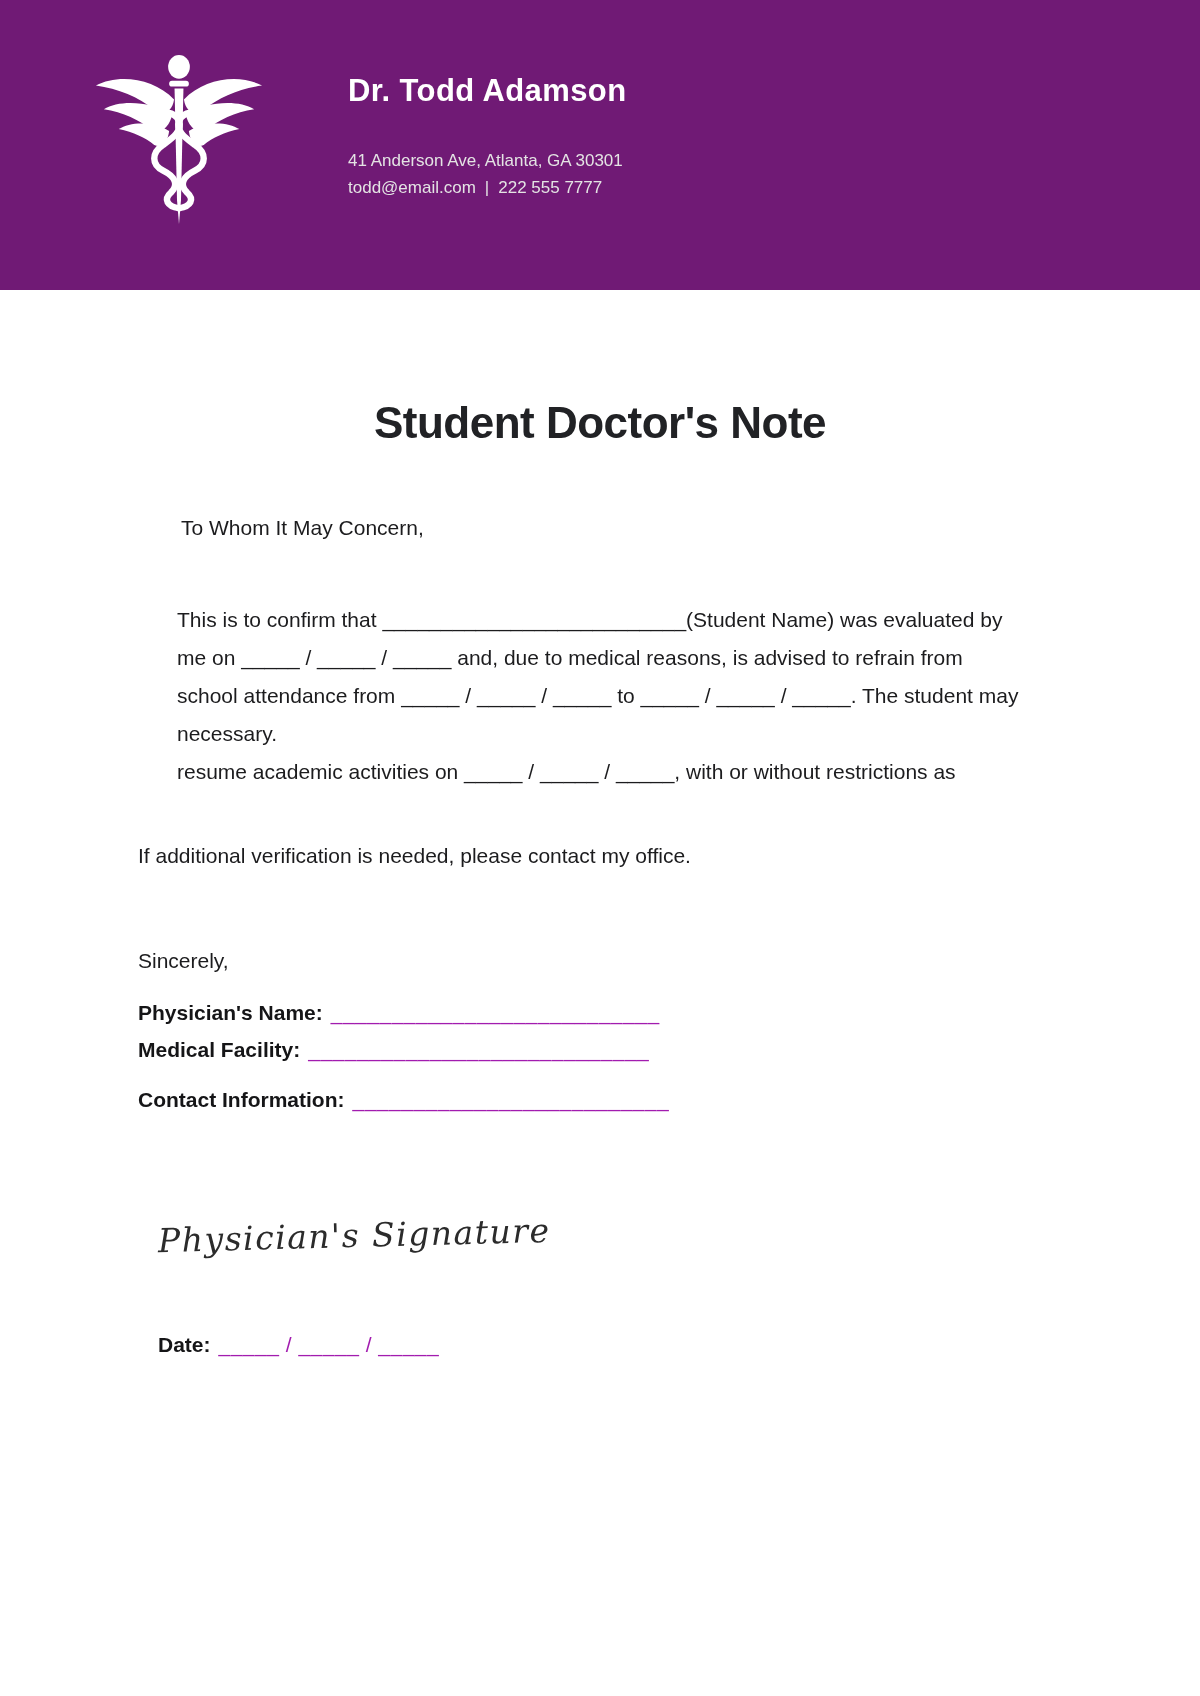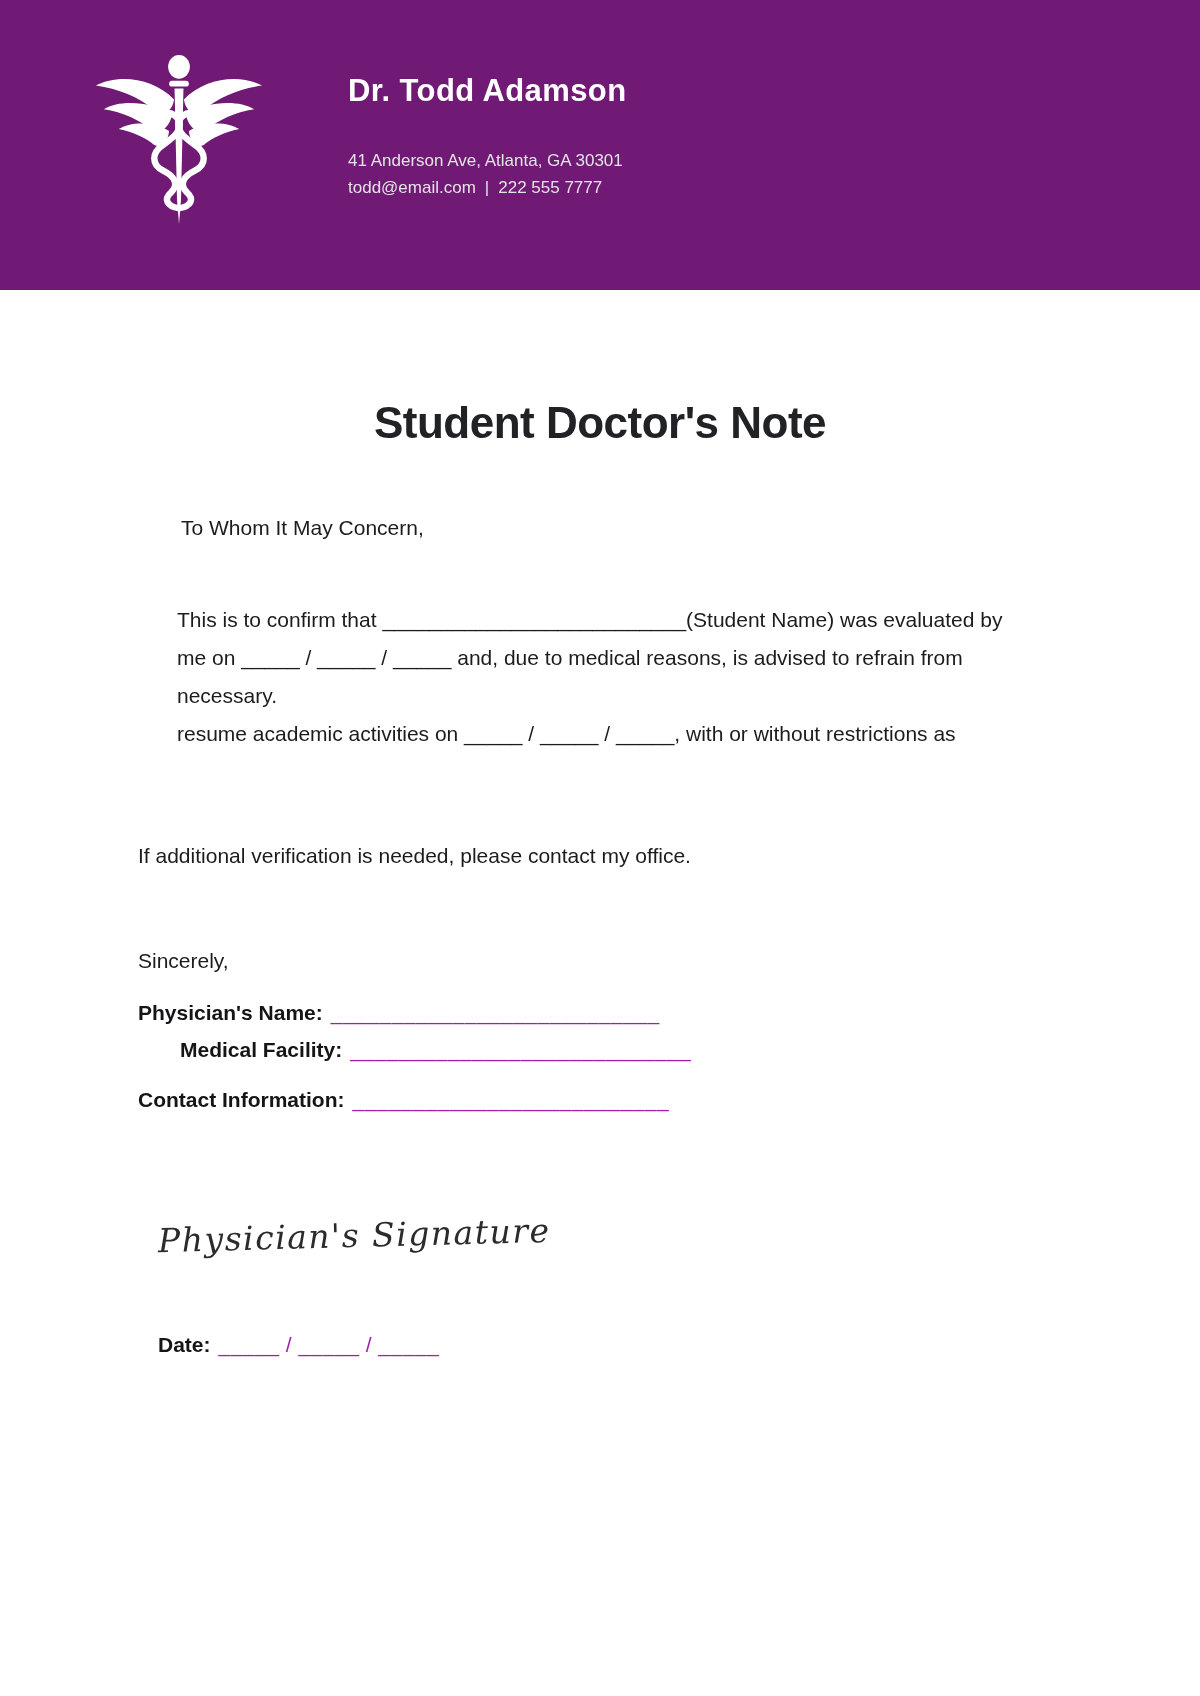--- a/index.html
+++ b/index.html
@@ -28,21 +28,21 @@
     text-align:center; font-size:44px; line-height:50px; font-weight:700;
     color:#212225; letter-spacing:-0.5px;
   }
   .salutation { position:absolute; left:138px; top:516px; font-size:21px;margin-left:43px; }
   .body-par { position:absolute; left:138px; top:601px;margin-left:39px; }
   .body-line { font-size:21px; line-height:38px; white-space:nowrap; }
   .verification { position:absolute; left:138px; top:844px; font-size:21px; }
   .closing { position:absolute; left:138px; top:949px; font-size:21px; }
   .field-row { position:absolute; left:138px; font-size:21px; white-space:nowrap; }
   .field-row.r1 { top:1001px; }
-  .field-row.r2 { top:1038px;margin-left:42px; }
+  .field-row.r2 { top:1038px; }
   .field-row.r3 { top:1088px; }
   .flabel { font-weight:700; color:#151517; }
   .fblank { margin-left:8px; color:#a21caf; letter-spacing:0.5px; }
   .signature {
     position:absolute; left:158px; top:1216px;
     font-family:"DejaVu Serif","Liberation Serif",serif;
     font-style:italic; font-size:33px; color:#2b2b2b;
     letter-spacing:1.5px; transform:rotate(-1.5deg);
   }
   .date-row { position:absolute; left:138px; top:1333px; font-size:21px; white-space:nowrap;margin-left:20px; }
@@ -79,20 +79,21 @@
     </div>
   </header>
 
   <h1 class="page-title">Student Doctor's Note</h1>
 
   <p class="salutation">To Whom It May Concern,</p>
 
   <div class="body-par">
     <div class="body-line">This is to confirm that __________________________(Student Name) was evaluated by</div>
     <div class="body-line">me on _____ / _____ / _____ and, due to medical reasons, is advised to refrain from</div>
+    <div class="body-line">school attendance from _____ / _____ / _____ to _____ / _____ / _____. The student may</div>
     <div class="body-line">necessary.</div>
     <div class="body-line">resume academic activities on _____ / _____ / _____, with or without restrictions as</div>
   </div>
 
   <p class="verification">If additional verification is needed, please contact my office.</p>
 
   <p class="closing">Sincerely,</p>
 
   <div class="field-row r1">
     <span class="flabel">Physician's Name:</span><span class="fblank">___________________________</span>

